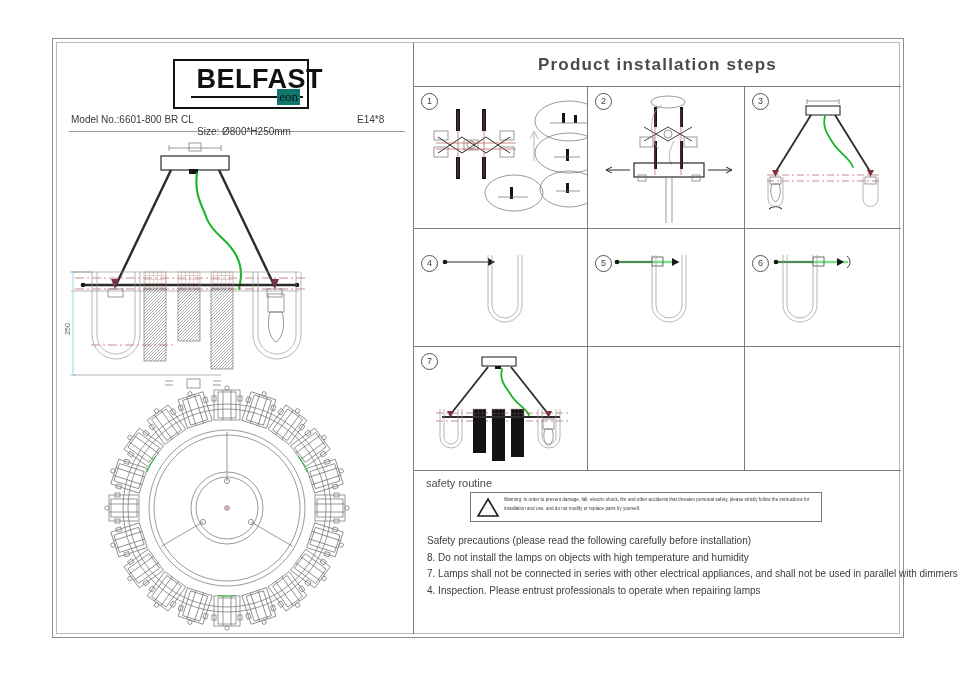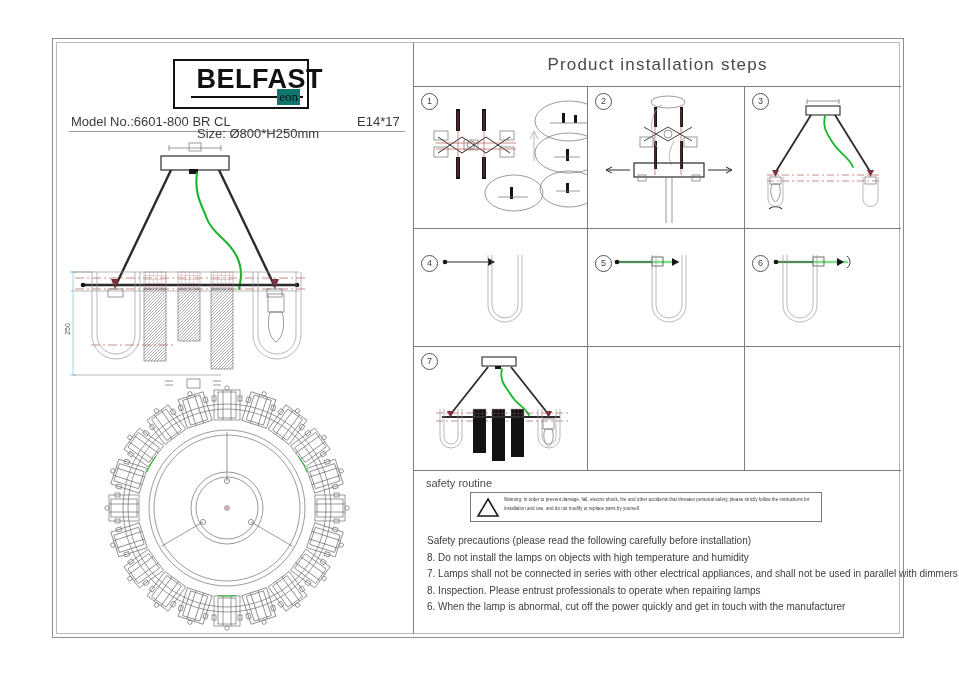--- a/index.html
+++ b/index.html
@@ -8,25 +8,25 @@
   #sheet:before{content:"";position:absolute;left:3px;top:3px;right:3px;bottom:3px;border:1px solid #b9b9b9;pointer-events:none;}
   .pane{position:absolute;box-sizing:border-box;}
   #leftPane{left:4px;top:4px;width:356px;height:591px;}
   #rightPane{left:360px;top:4px;width:487px;height:591px;border-left:1px solid #7d7d7d;}
   
   #logoBox{position:absolute;left:116px;top:16px;width:136px;height:50px;border:2px solid #111;box-sizing:border-box;background:#fff;}
   #logoWord{position:absolute;left:0;top:3px;width:136px;text-align:right;font-size:27px;font-weight:bold;letter-spacing:.5px;color:#111;font-family:"Liberation Sans",sans-serif;margin-left:12px;}
   #logoRule{position:absolute;left:16px;bottom:9px;width:112px;height:2px;background:#111;}
   #logoSub{position:absolute;right:7px;bottom:2px;font-family:"Liberation Serif",serif;font-size:13px;color:#111;background:#0f766e;padding:0 2px;}
   
-  #modelLine{position:absolute;left:12px;top:70px;width:336px;height:18px;border-bottom:1px solid #9a9a9a;font-size:13px;color:#3a3a3a;white-space:nowrap;}
+  #modelLine{position:absolute;left:12px;top:70px;width:336px;height:18px;border-bottom:1px solid #9a9a9a;font-size:10px;color:#3a3a3a;white-space:nowrap;}
   #modelLine span{position:absolute;top:1px;}
   .m1{left:2px;} .m2{left:128px;margin-top:12px;} .m3{left:288px;}
   
-  #stepsTitle{position:absolute;left:0;top:0;width:487px;height:44px;line-height:44px;text-align:center;font-size:17px;letter-spacing:1.2px;color:#4a4a4a;border-bottom:1px solid #7d7d7d;box-sizing:border-box;}
+  #stepsTitle{position:absolute;left:0;top:0;width:487px;height:44px;line-height:44px;text-align:center;font-size:17px;letter-spacing:1.2px;color:#4a4a4a;border-bottom:1px solid #7d7d7d;box-sizing:border-box;font-weight:bold;}
   .gcell{position:absolute;box-sizing:border-box;border-right:1px solid #7d7d7d;border-bottom:1px solid #7d7d7d;overflow:hidden;}
   .gcell.last{border-right:none;}
   .stepnum{position:absolute;left:7px;top:6px;width:15px;height:15px;border:1px solid #555;border-radius:50%;font-size:9px;line-height:15px;text-align:center;color:#444;background:#fff;}
   .safetyWrap{position:absolute;left:0;width:487px;box-sizing:border-box;}
   #safetyLabel{top:429px;height:22px;padding:5px 0 0 12px;font-size:11px;color:#4a4a4a;}
   #warnBox{position:absolute;left:56px;top:449px;width:352px;height:30px;border:1px solid #777;box-sizing:border-box;background:#fff;}
   #warnTri{position:absolute;left:6px;top:4px;width:22px;height:21px;}
   #warnTxt{position:absolute;left:33px;top:3px;width:313px;font-size:4.6px;line-height:1.95;color:#3b3b3b;}
   #precList{position:absolute;left:13px;top:490px;width:468px;font-size:10px;line-height:1.62;color:#3d3d3d;}
   #precList .hd{margin-bottom:1px;}
@@ -51,21 +51,21 @@
 
     <div id="logoBox">
       <div id="logoWord">BELFAST</div>
       <div id="logoRule"></div>
       <div id="logoSub">eon</div>
     </div>
 
     <div id="modelLine">
       <span class="m1">Model No.:6601-800 BR CL</span>
       <span class="m2">Size: Ø800*H250mm</span>
-      <span class="m3">E14*17</span>
+      <span class="m3">E14*8</span>
     </div>
 
     <svg id="elevation" style="position:absolute;left:4px;top:96px;" width="350" height="250" viewBox="0 0 350 250">
 
       <path class="thin" d="M108 6 L108 12 M108 9 L160 9 M160 6 L160 12"></path>
       <rect class="thin" x="128" y="4" width="12" height="8"></rect>
 
       <rect class="ln" style="stroke-width:1.2" x="100" y="17" width="68" height="14" fill="#fff"></rect>
       <rect class="blk" x="128" y="30" width="9" height="5"></rect>
 
@@ -479,17 +479,16 @@
       <svg id="warnTri" viewBox="0 0 22 21">
         <path d="M11 2 L21 19 L1 19 Z" fill="none" stroke="#1d1d1d" stroke-width="1.6"></path>
       </svg>
       <div id="warnTxt">Warning: In order to prevent damage, fall, electric shock, fire and other accidents that threaten personal safety, please strictly follow the instructions for installation and use, and do not modify or replace parts by yourself.</div>
     </div>
 
     <div id="precList">
       <div class="hd">Safety precautions (please read the following carefully before installation)</div>
       <div>8. Do not install the lamps on objects with high temperature and humidity</div>
       <div>7. Lamps shall not be connected in series with other electrical appliances, and shall not be used in parallel with dimmers</div>
-      <div>8. Inspection. Please entrust professionals to operate when repairing lamps</div>
-      <div>6. When the lamp is abnormal, cut off the power quickly and get in touch with the manufacturer</div>
+      <div>4. Inspection. Please entrust professionals to operate when repairing lamps</div>
     </div>
   </div>
 </div>
 
 </body></html>

